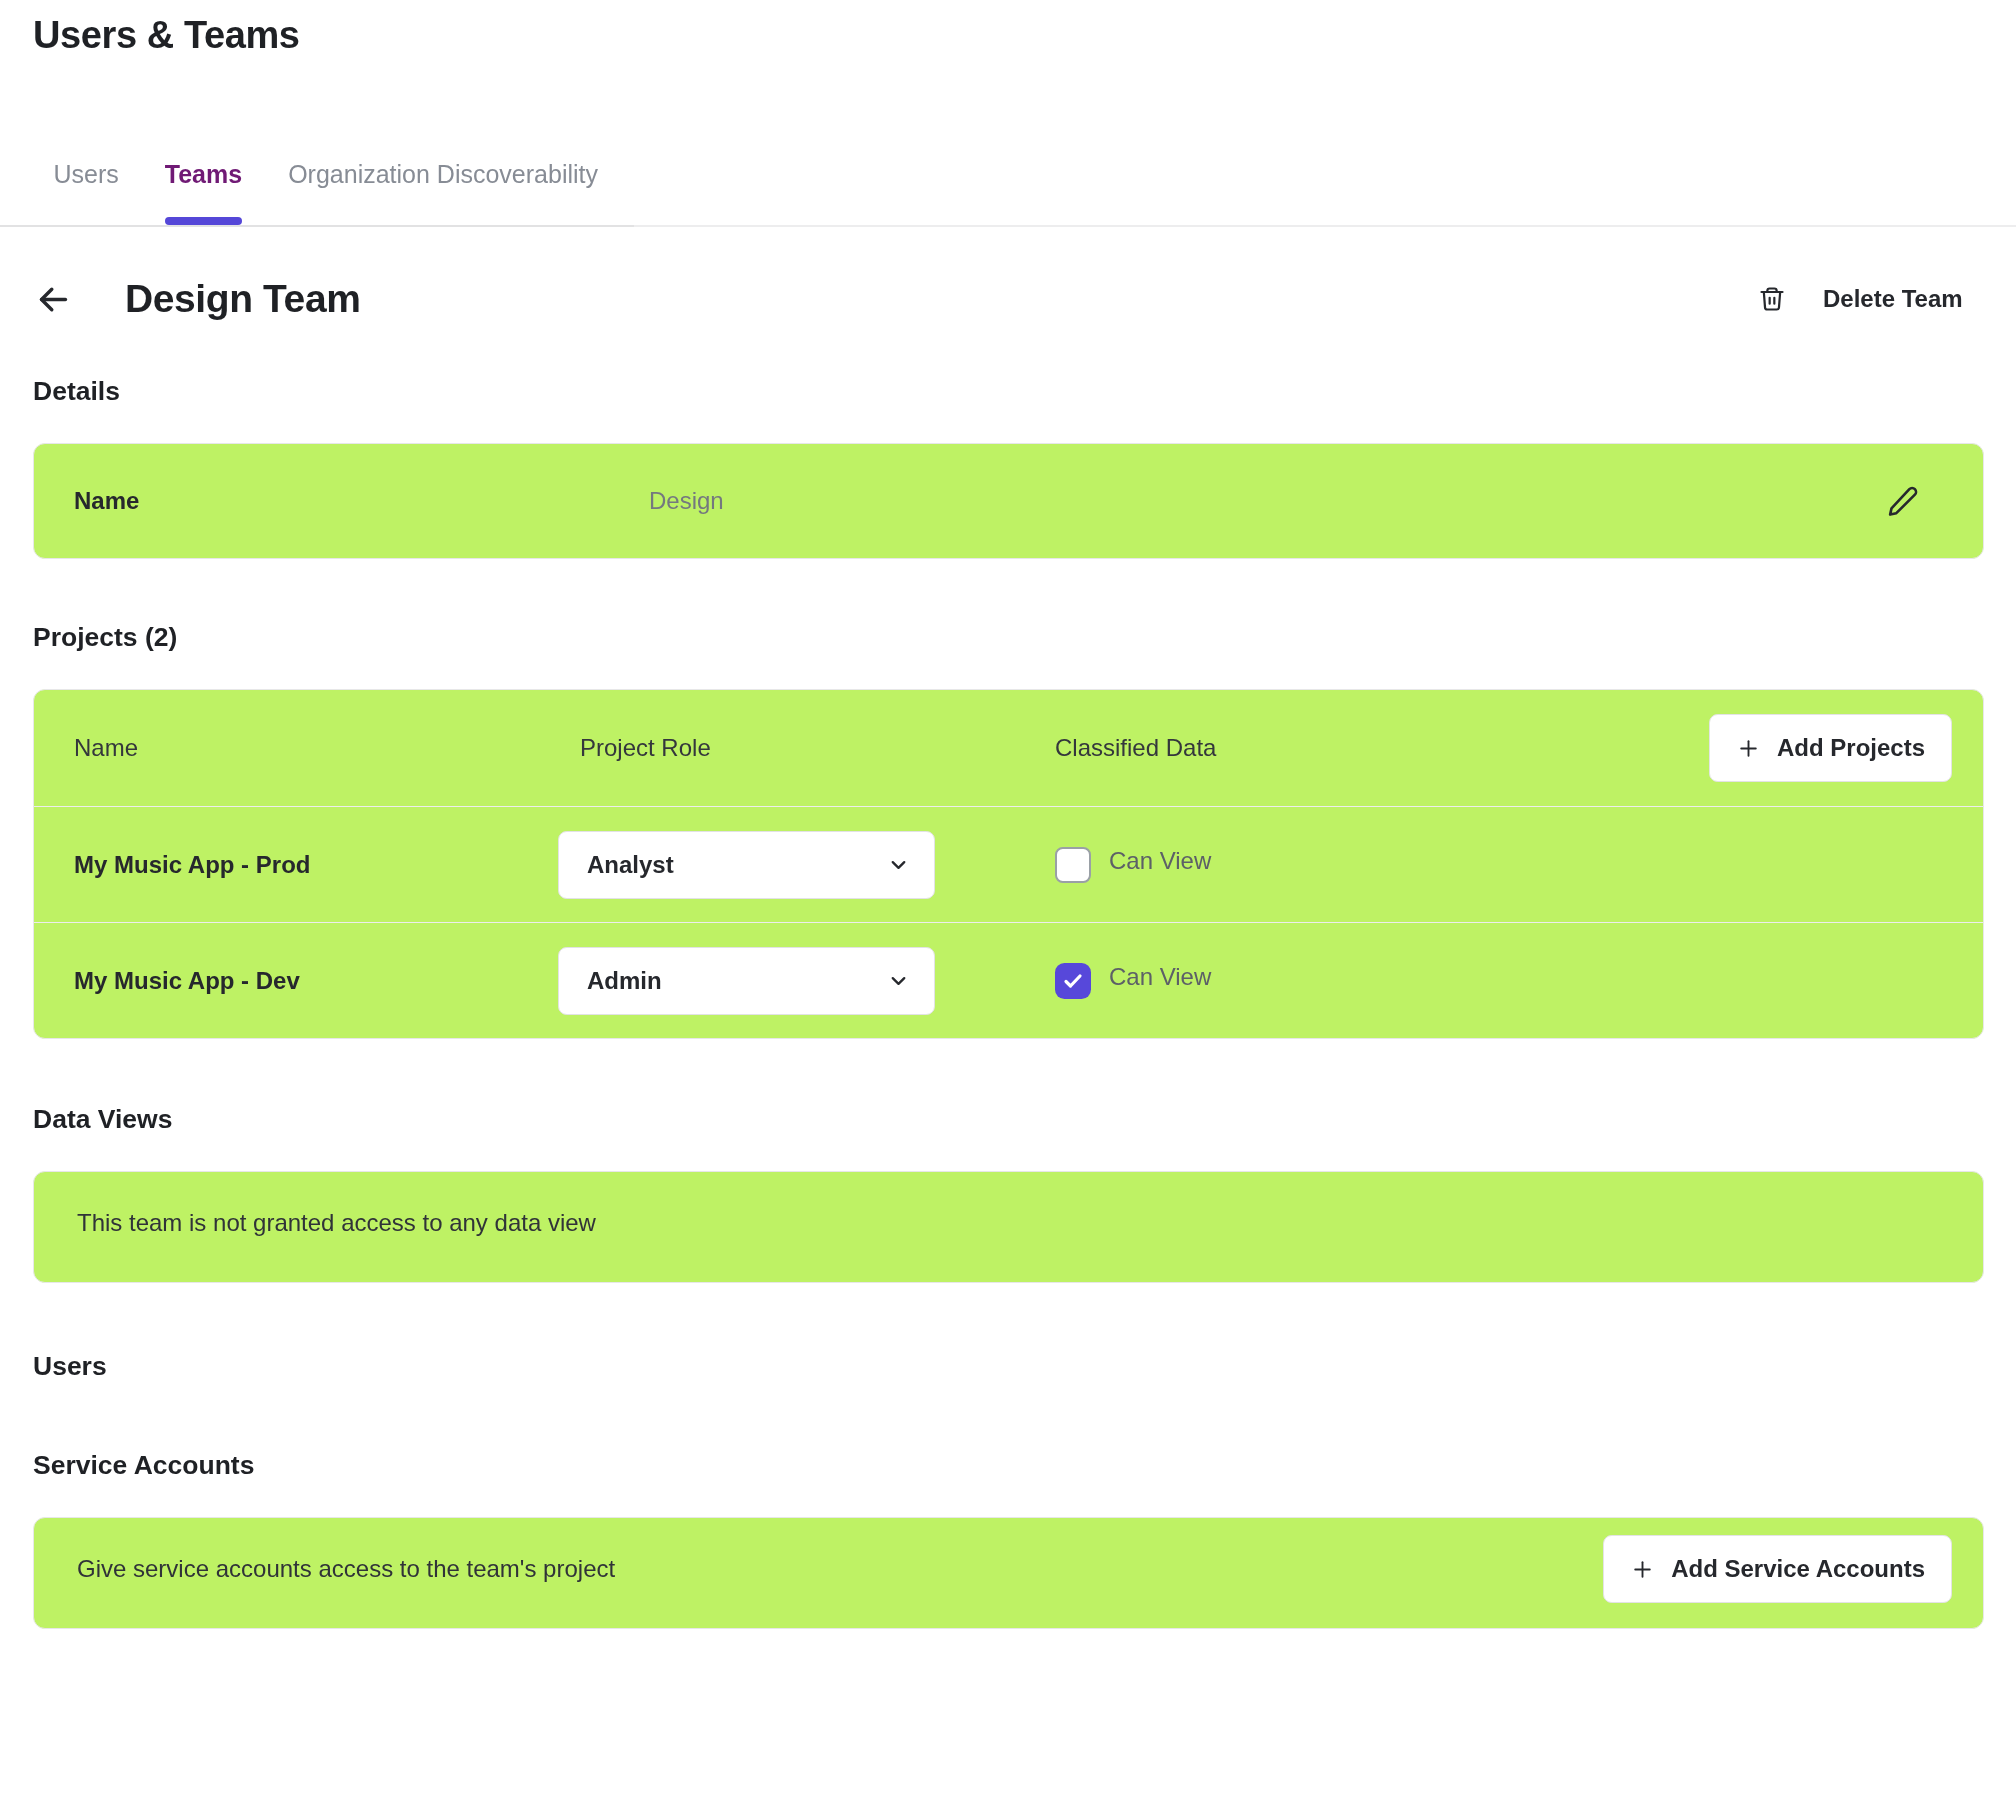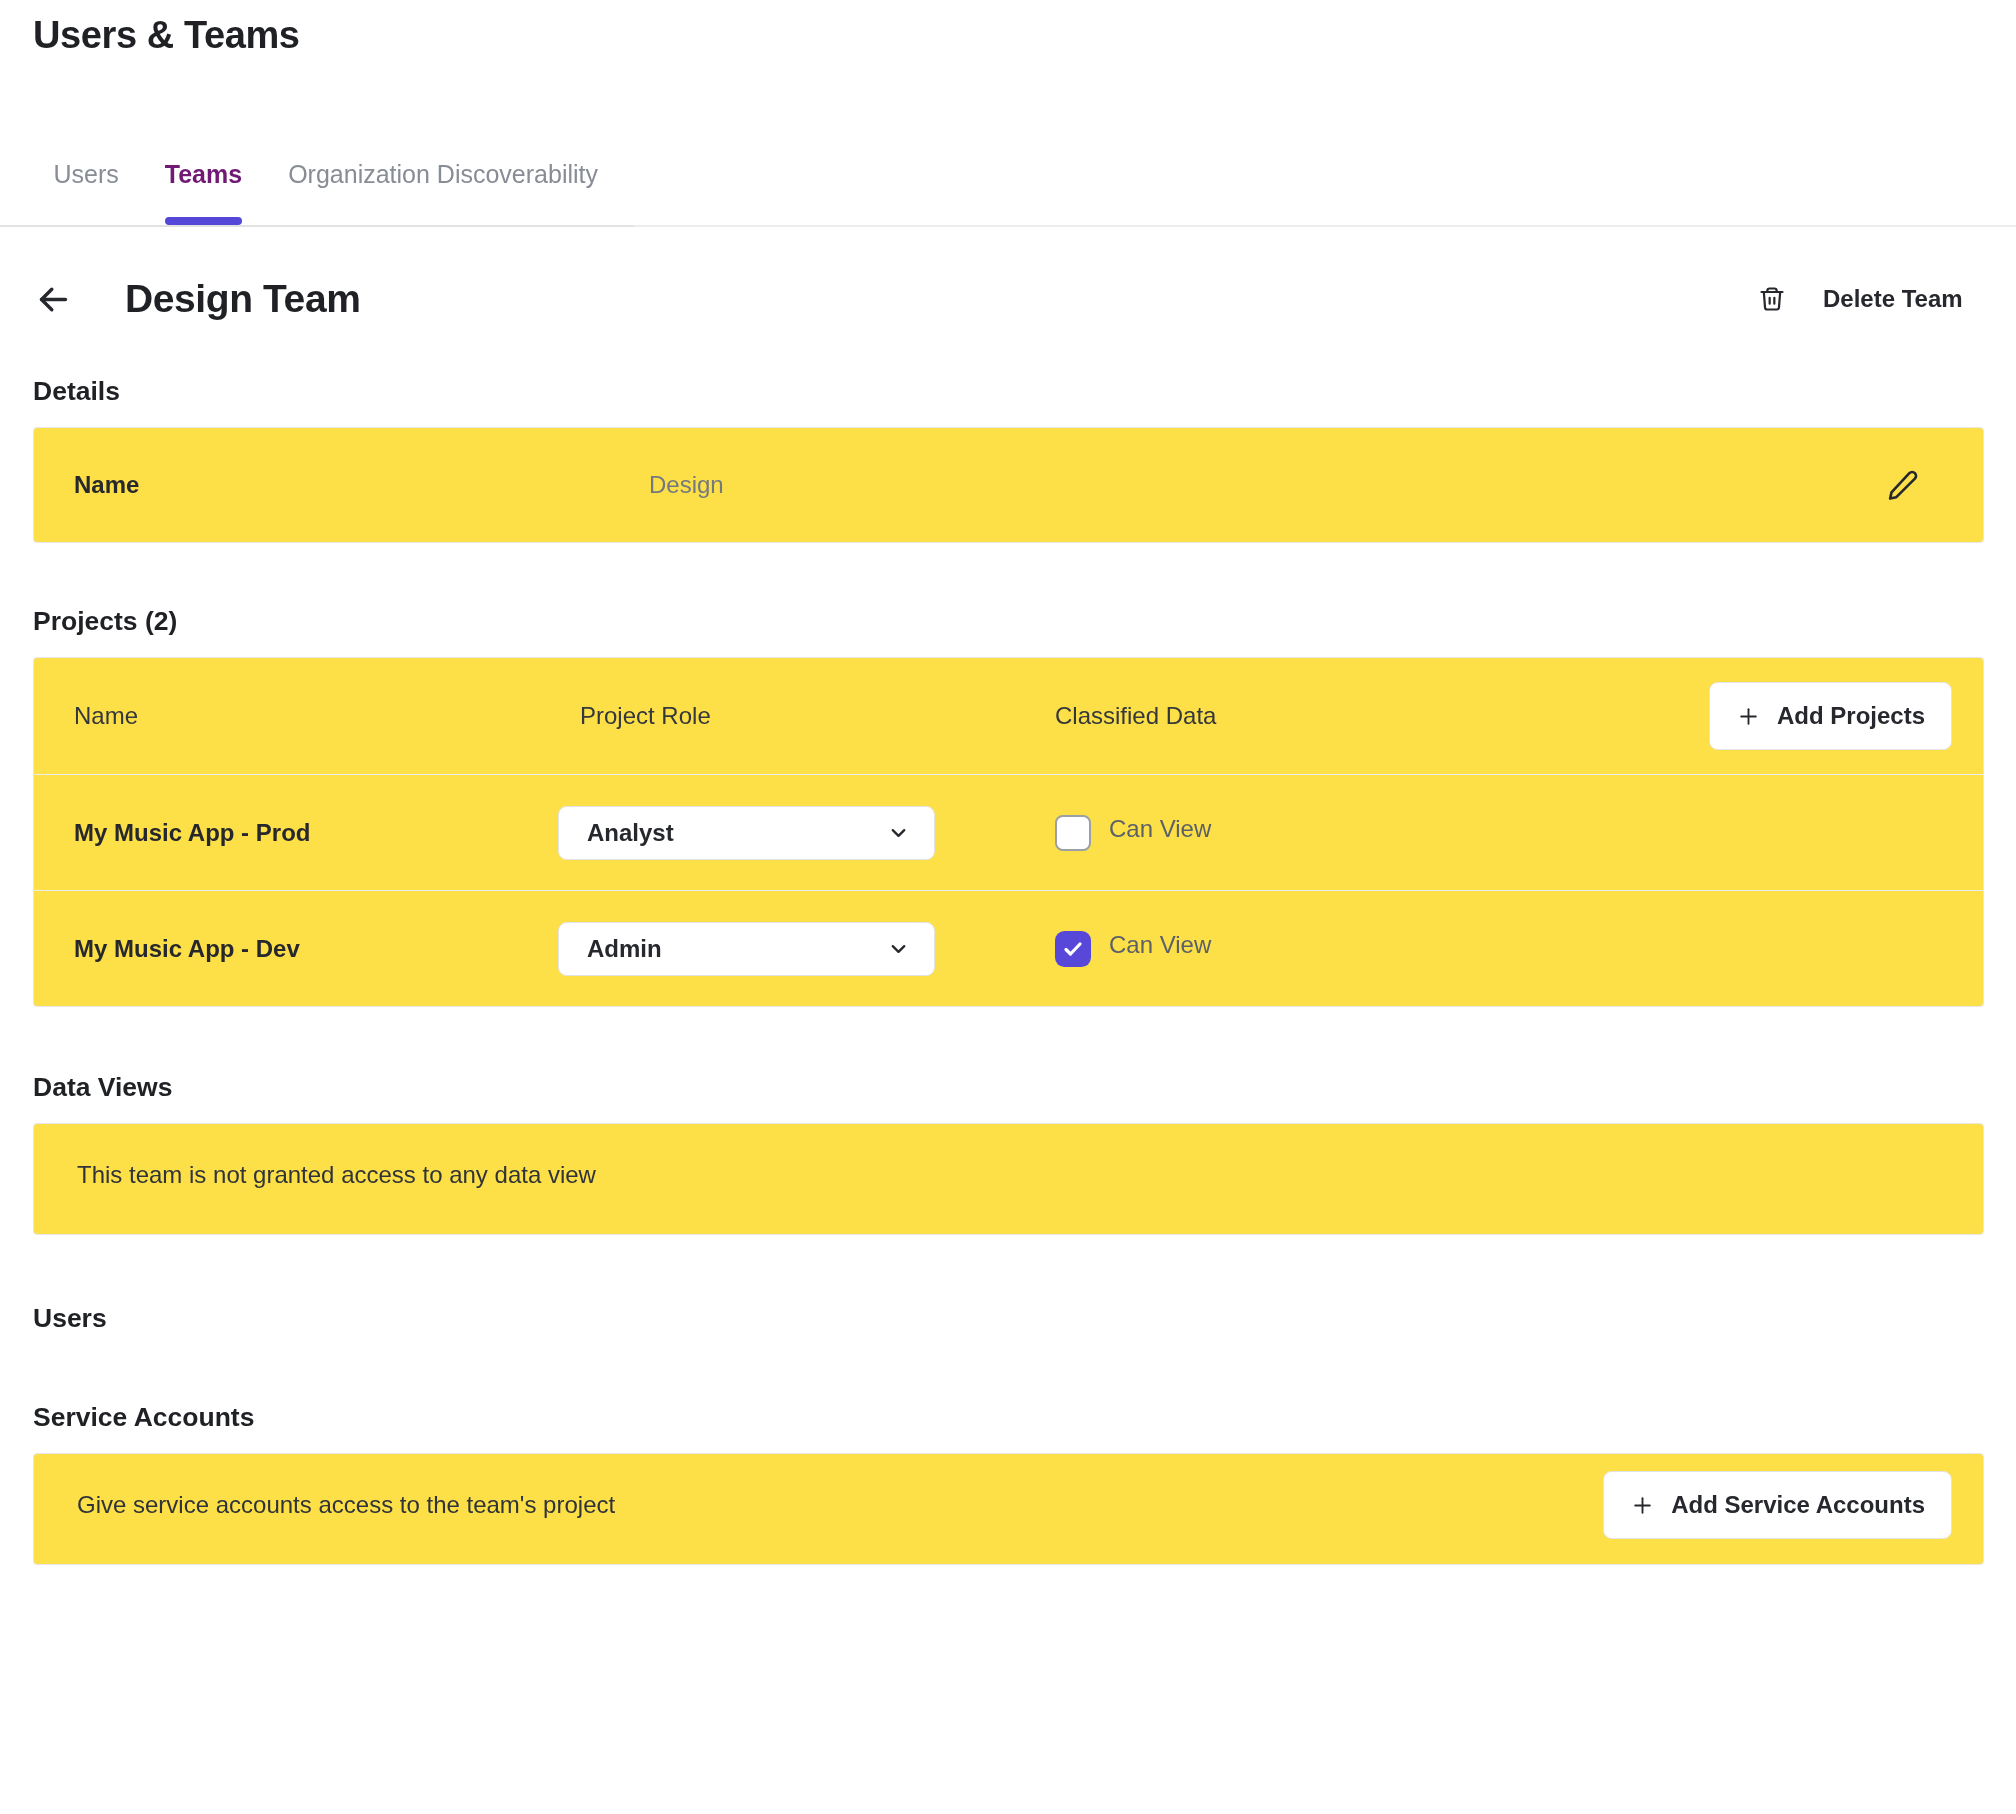--- a/index.html
+++ b/index.html
@@ -25,34 +25,34 @@
 
   
   .section-heading { font-size:26.5px; font-weight:700; color:#1f2125; }
   .mt-details { margin-top:55px; }
   .mt-projects { margin-top:63px; }
   .mt-dataviews { margin-top:65px; }
   .mt-users { margin-top:68px; }
   .mt-service { margin-top:68px; }
 
   
-  .card { border:1.3px solid #e7e7e8; border-radius:4px; background:#fde047; margin-top:20px; }
+  .card { border:1.3px solid #e7e7e8; border-radius:12px; background:#bef264; margin-top:36px; }
 
   .details-card { height:116px; display:flex; align-items:center; padding:0 62px 0 40px; }
   .details-label { font-size:24px; font-weight:600; color:#26282d; width:575px; }
   .details-value { font-size:24px; color:#74787f; }
   .edit-btn { margin-left:auto; width:38px; height:38px; display:flex; align-items:center; justify-content:center; cursor:pointer; }
 
   
   .proj-row { display:grid; grid-template-columns:484px 497px 1fr auto; align-items:center; height:116px; padding:0 31px 0 40px; }
   .proj-row + .proj-row { border-top:1.3px solid #ededee; }
   .th { font-size:24px; color:#34373c; }
   .th-role { padding-left:22px; }
   .row-name { font-size:24px; font-weight:700; color:#26282d; }
-  .select { width:377px; height:54px; border:1.3px solid #e2e2e5; border-radius:8.6px; display:flex; align-items:center; justify-content:space-between; padding:0 24px 0 28px; cursor:pointer; background:#fff; }
+  .select { width:377px; height:68px; border:1.3px solid #e2e2e5; border-radius:8.6px; display:flex; align-items:center; justify-content:space-between; padding:0 24px 0 28px; cursor:pointer; background:#fff; }
   .select-value { font-size:24px; font-weight:600; color:#26282d; }
   .checkline { display:flex; align-items:flex-start; gap:18px; }
   .checkbox { width:36px; height:36px; border:2.1px solid #9aa0a6; border-radius:7.7px; background:#fff; display:flex; align-items:center; justify-content:center; cursor:pointer; }
   .checkbox.checked { border:none; border-radius:9.4px; background:#5748DA; }
   .checkbox svg { display:none; }
   .checkbox.checked svg { display:block; }
   .checklabel { font-size:24px; color:#5c6067; }
 
   
   .flat-card { height:112px; display:flex; align-items:center; padding:0 31px 8px 43px; }

